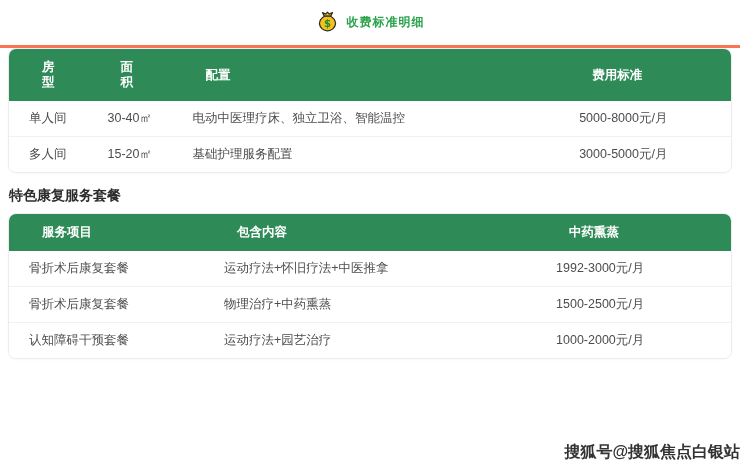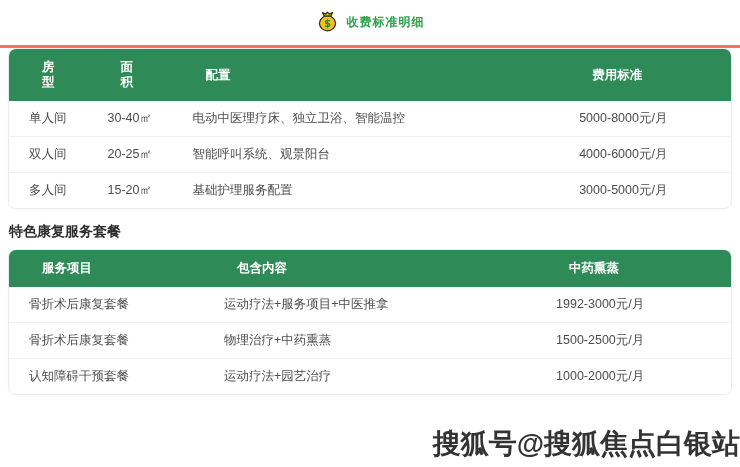--- a/index.html
+++ b/index.html
@@ -46,21 +46,21 @@
   table.fee-table td {
     padding: 10px 20px; color: #4d4d4d;
     background: #ffffff; line-height: 15px;
     border-top: 1px solid #f1f1f1;
   }
   table.fee-table tbody tr:first-child td { border-top: none; }
 
   
   .watermark {
     position: absolute; right: 0; bottom: 4px;
-    font-size: 28px; font-weight: 700; color: #333333;
+    font-size: 16px; font-weight: 700; color: #333333;
     white-space: nowrap; letter-spacing: 0;
     text-shadow:
       -2px -2px 0 #fff, 2px -2px 0 #fff, -2px 2px 0 #fff, 2px 2px 0 #fff,
       -2px 0 0 #fff, 2px 0 0 #fff, 0 -2px 0 #fff, 0 2px 0 #fff;
   }
 </style>
 </head>
 <body>
 
 <div class="page-header">
@@ -91,26 +91,20 @@
       </tr>
     </thead>
     <tbody>
       <tr>
         <td>单人间</td>
         <td>30-40㎡</td>
         <td>电动中医理疗床、独立卫浴、智能温控</td>
         <td>5000-8000元/月</td>
       </tr>
       <tr>
-        <td>双人间</td>
-        <td>20-25㎡</td>
-        <td>智能呼叫系统、观景阳台</td>
-        <td>4000-6000元/月</td>
-      </tr>
-      <tr>
         <td>多人间</td>
         <td>15-20㎡</td>
         <td>基础护理服务配置</td>
         <td>3000-5000元/月</td>
       </tr>
     </tbody>
   </table>
 
   <div class="section-title">特色康复服务套餐</div>
   <table class="fee-table">
@@ -122,21 +116,21 @@
     <thead>
       <tr>
         <th>服务项目</th>
         <th>包含内容</th>
         <th>中药熏蒸</th>
       </tr>
     </thead>
     <tbody>
       <tr>
         <td>骨折术后康复套餐</td>
-        <td>运动疗法+服务项目+中医推拿</td>
+        <td>运动疗法+怀旧疗法+中医推拿</td>
         <td>1992-3000元/月</td>
       </tr>
       <tr>
         <td>骨折术后康复套餐</td>
         <td>物理治疗+中药熏蒸</td>
         <td>1500-2500元/月</td>
       </tr>
       <tr>
         <td>认知障碍干预套餐</td>
         <td>运动疗法+园艺治疗</td>

